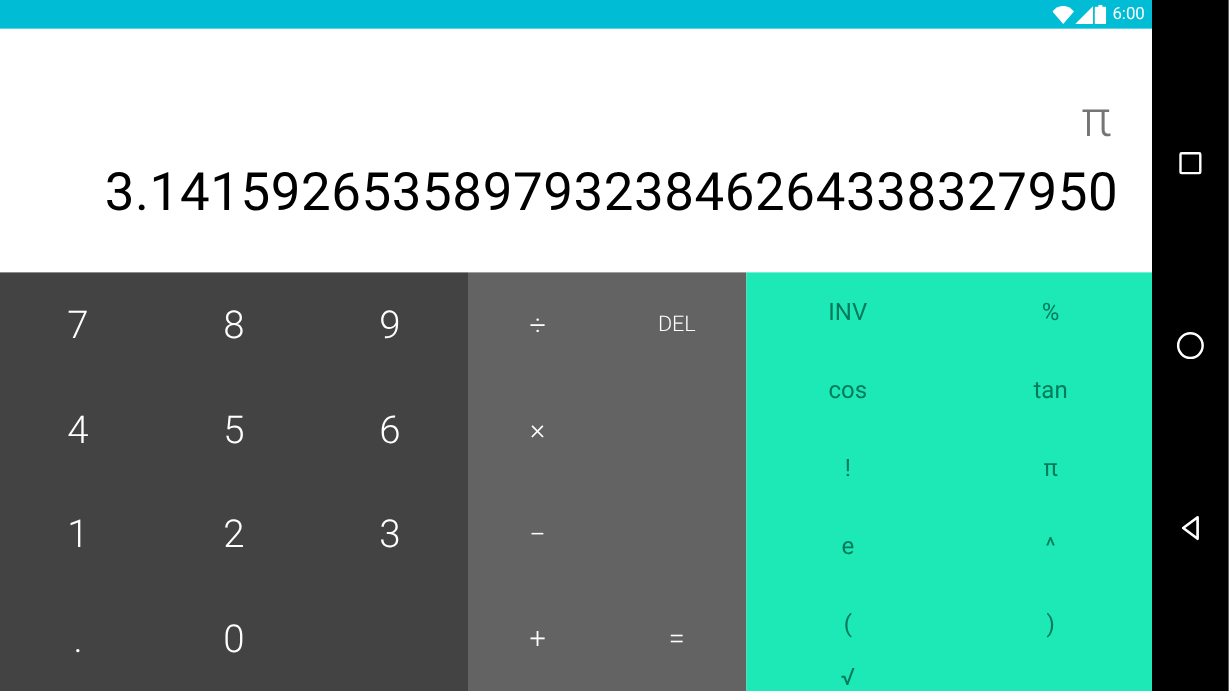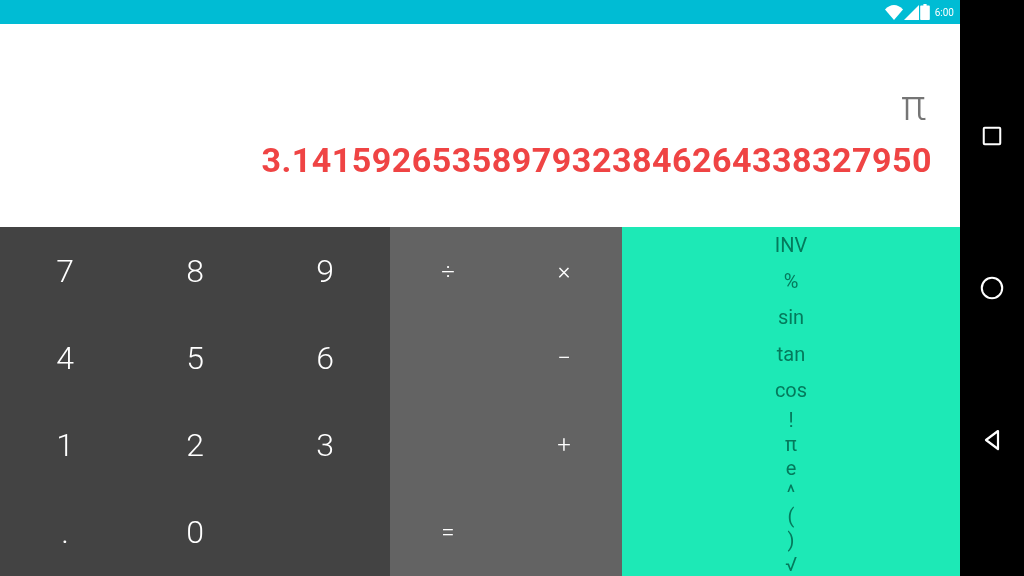--- a/index.html
+++ b/index.html
@@ -1,30 +1,30 @@
 <!DOCTYPE html>
 <html><head>
   <meta charset="utf-8">
   <style>
     * { margin: 0; padding: 0; box-sizing: border-box; }
     html, body { width: 1024px; height: 576px; overflow: hidden; font-family: Roboto, Arial, sans-serif; }
     .screen { display: flex; width: 1024px; height: 576px; }
     .app { width: 960px; height: 576px; display: flex; flex-direction: column; }
-    .statusbar { height: 24px; background: #00bcd4; display: flex; align-items: center; justify-content: flex-end; padding: 0 6px; color: #fff; font-size: 10px; gap: 1px; }
+    .statusbar { height: 24px; background: #00bcd4; display: flex; align-items: center; justify-content: flex-end; padding: 0 6px; color: #fff; font-size: 14px; gap: 1px; }
     .statusbar svg { display: block; }
     .display { background: #fff; flex: 0 0 203px; display: flex; flex-direction: column; justify-content: center; align-items: flex-end; padding: 14px 28px 4px; }
     .expr { color: #757575; font-size: 42px; font-weight: 300; margin-bottom: 10px; padding-right: 6px; }
-    .result { color: #ef4444; font-size: 34px; font-weight: 700; letter-spacing: 0.5px; white-space: nowrap; }
+    .result { color: #000000; font-size: 44px; font-weight: 400; letter-spacing: 0.5px; white-space: nowrap; }
     .pads { display: flex; flex: 1; }
     .pad-digits { background: #434343; width: 390px; display: grid; grid-template-columns: repeat(3,1fr); grid-template-rows: repeat(4,1fr); color: #fff; }
     .pad-digits button { font-size: 32px; font-weight: 300; }
     .pad-ops { background: #636363; width: 232px; display: grid; grid-template-columns: repeat(2,1fr); grid-template-rows: repeat(4,1fr); color: #fff; }
     .pad-ops button { font-size: 24px; font-weight: 300; }
     .pad-ops .del { font-size: 18px; }
-    .pad-sci { background: #1de9b6; width: 338px; display: grid; grid-template-columns: repeat(1,1fr); grid-template-rows: repeat(5,1fr); color: #047a5c; }
+    .pad-sci { background: #1de9b6; width: 338px; display: grid; grid-template-columns: repeat(2,1fr); grid-template-rows: repeat(5,1fr); color: #047a5c; }
     .pad-sci button { font-size: 20px; }
     button { background: transparent; border: none; color: inherit; cursor: pointer; font-family: inherit; display: flex; align-items: center; justify-content: center; }
     .navbar { width: 64px; background: #000; display: flex; flex-direction: column; align-items: center; justify-content: space-around; padding: 60px 0; color: #fff; }
     .navbar button { width: 48px; height: 48px; }
   </style>
 </head>
 <body>
 
 <div class="screen">
   <div class="app">
@@ -63,34 +63,34 @@
         <button>1</button>
         <button>2</button>
         <button>3</button>
         <button>.</button>
         <button>0</button>
         <button style="visibility:hidden">=</button>
       </div>
 
       <div class="pad-ops">
         <button>÷</button>
+        <button class="del">DEL</button>
         <button>×</button>
         <button></button>
         <button>−</button>
         <button></button>
         <button>+</button>
         <button>=</button>
       </div>
 
       <div class="pad-sci">
         <button>INV</button>
         <button>%</button>
-        <button>sin</button>
+        <button>cos</button>
         <button>tan</button>
-        <button>cos</button>
         <button>!</button>
         <button>π</button>
         <button>e</button>
         <button>^</button>
         <button>(</button>
         <button>)</button>
         <button>√</button>
       </div>
     </div>
   </div>

